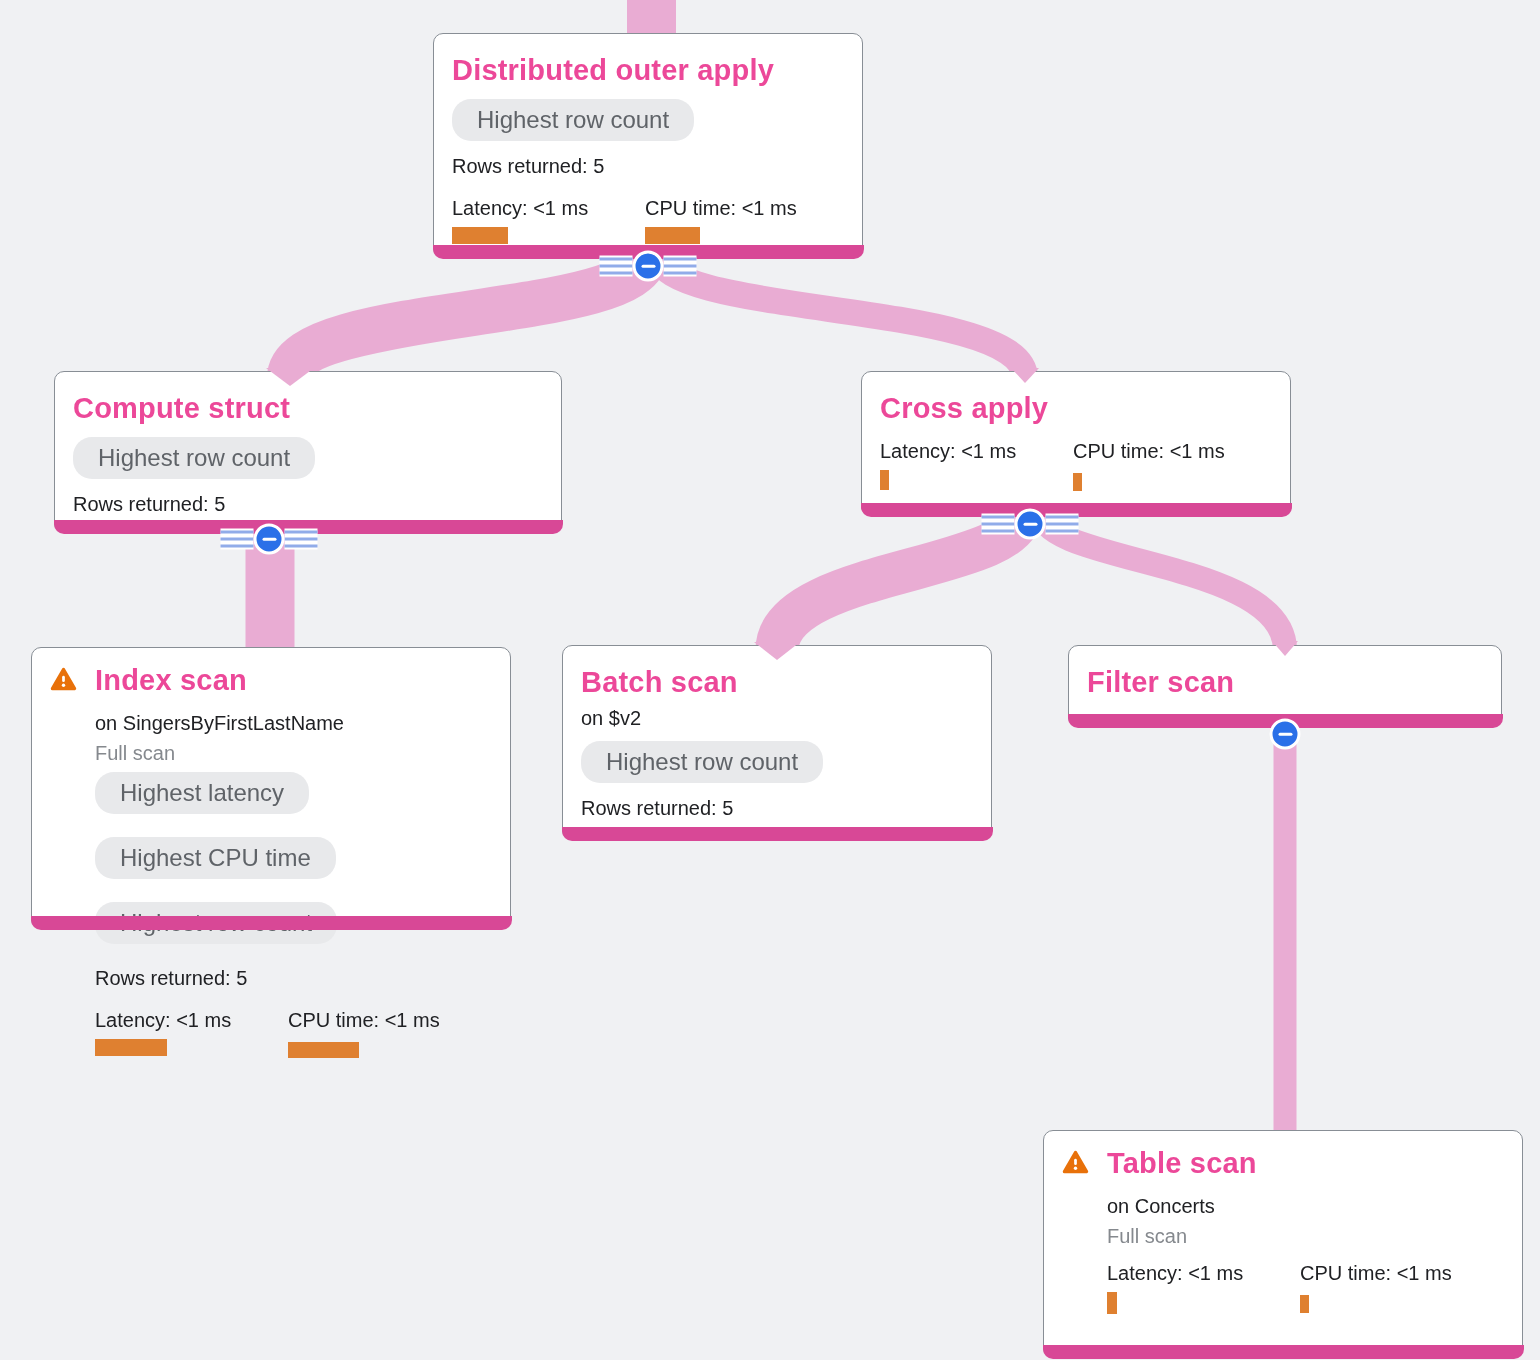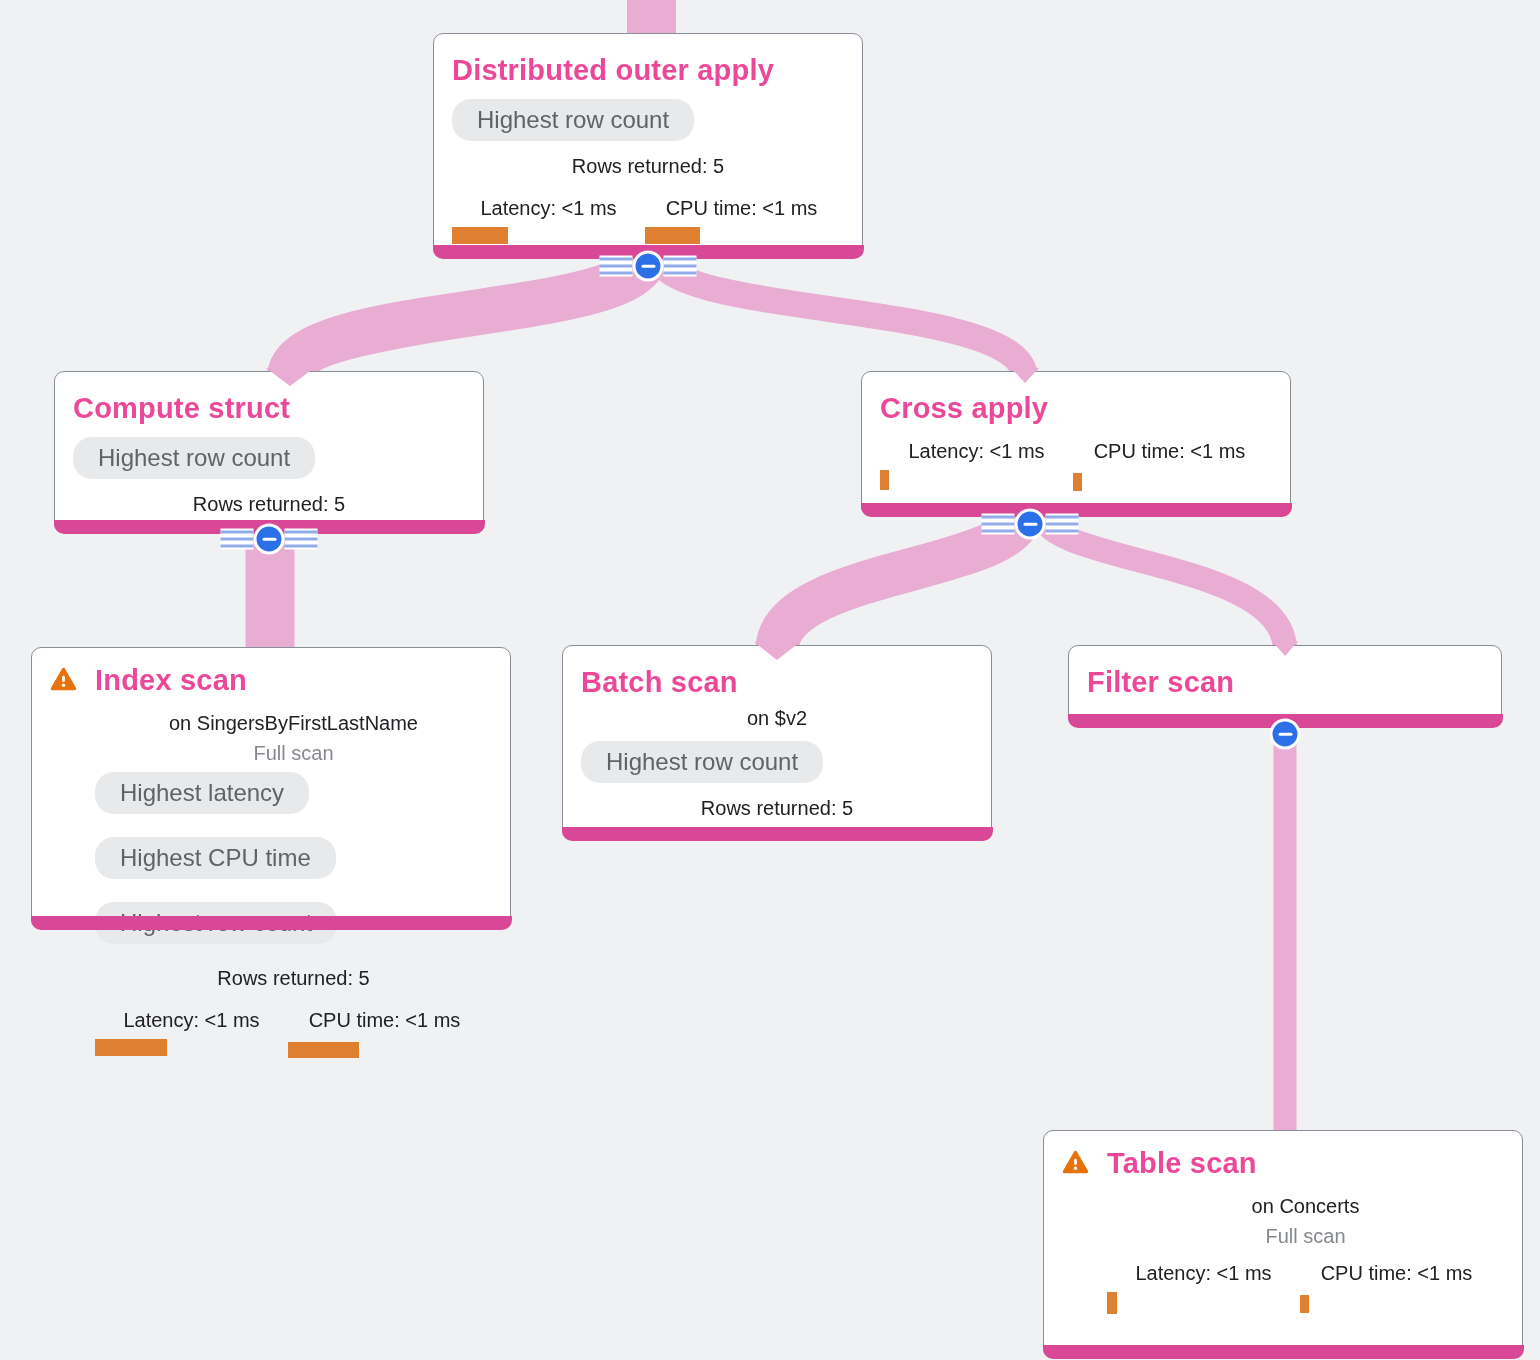--- a/index.html
+++ b/index.html
@@ -13,21 +13,21 @@
   .node-footer{position:absolute;left:-1.5px;right:-1.5px;bottom:-1.5px;height:14px;
         background:#D84896;border-radius:0 0 10px 10px;}
   .node-title{font-size:29px;font-weight:700;color:#ec4899;margin:4px 0 8px 0;letter-spacing:.2px;}
   .title-row{display:flex;align-items:flex-start;gap:18px;}
   .title-row .node-title{margin-top:0;}
   .warn-svg{width:27px;height:25px;flex:none;margin-top:2px;}
   .indent{padding-left:45px;}
   .badge{display:inline-block;background:#E8E9EB;color:#5F6368;font-size:24px;
         padding:7px 25px;border-radius:19px;margin:4px 0 7px 0;}
   .badge-stack .badge{display:table;margin:5px 0 23px 0;}
-  .node-text{font-size:20px;color:#202124;margin:7px 0;text-align:center;}
+  .node-text{font-size:20px;color:#202124;margin:7px 0;}
   .muted{color:#85898E;}
   .metrics{display:flex;margin-top:12px;}
   .metric{width:193px;}
   .bar{background:#DF8030;margin-top:6px;height:17px;}
 
   .collapse{position:absolute;z-index:4;display:flex;align-items:center;
         transform:translate(-50%,-50%);cursor:pointer;}
   .stripe-box{width:33px;height:21px;background:#FFFFFF;display:flex;flex-direction:column;
         justify-content:space-between;padding:2px 0;box-sizing:border-box;flex:none;}
   .stripe-box i{display:block;height:3px;background:#91ACE9;}
@@ -63,21 +63,21 @@
         <div class="bar" style="width:56px"></div>
       </div>
       <div class="metric">
         <div class="node-text">CPU time: &lt;1 ms</div>
         <div class="bar" style="width:55px"></div>
       </div>
     </div>
     <div class="node-footer"></div>
   </div>
 
-  <div class="node" style="left:54px;top:371px;width:430px;height:162px">
+  <div class="node" style="left:54px;top:371px;width:508px;height:162px">
     <div class="node-title">Compute struct</div>
     <span class="badge">Highest row count</span>
     <div class="node-text">Rows returned: 5</div>
     <div class="node-footer"></div>
   </div>
 
   <div class="node" style="left:861px;top:371px;width:430px;height:145px">
     <div class="node-title">Cross apply</div>
     <div class="metrics" style="margin-top:2px">
       <div class="metric">

